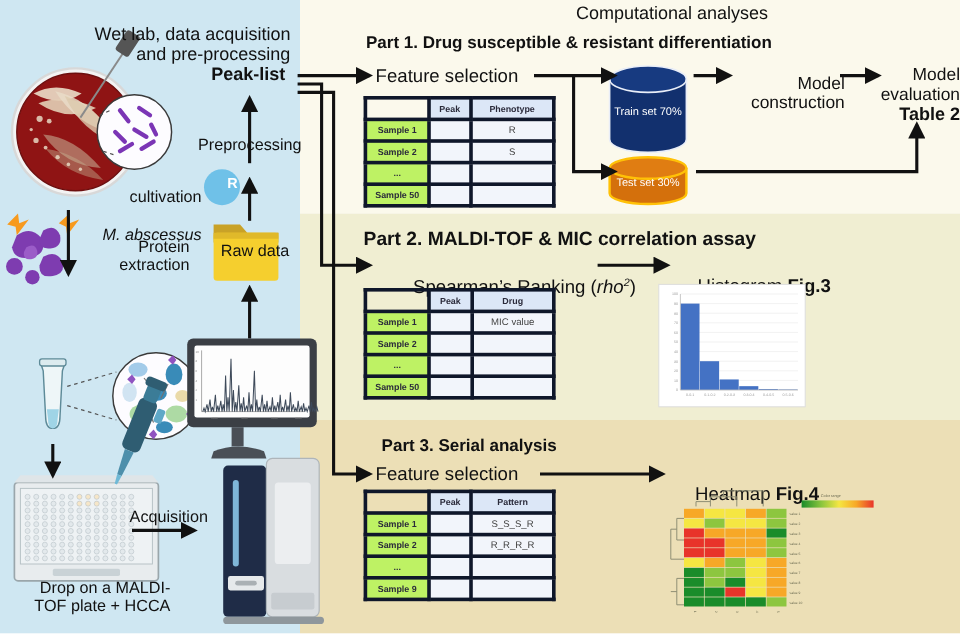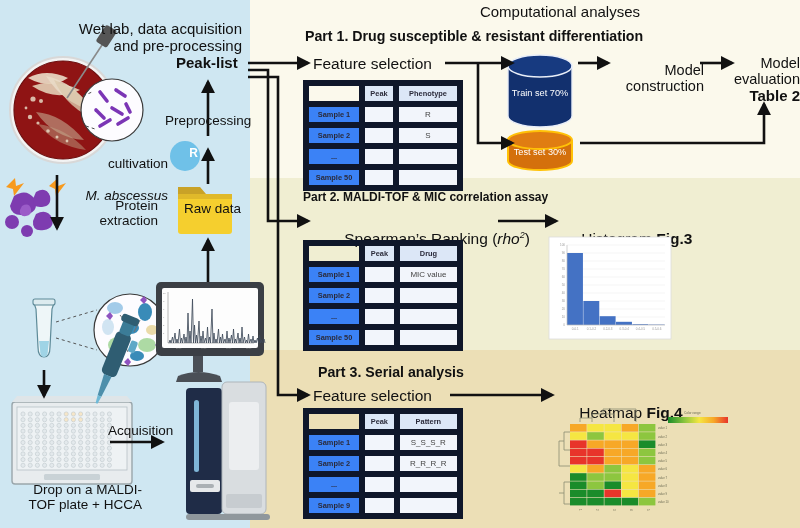--- a/index.html
+++ b/index.html
@@ -18,22 +18,22 @@
   
   .t{position:absolute;z-index:8;line-height:1.12;white-space:pre;}
   .ctr{text-align:right;}
   .b{font-weight:bold;}
   .i{font-style:italic;}
 
   
   .tbl{position:absolute;z-index:8;border-collapse:collapse;
        font-size:7.4px;color:#2b2b3b;}
   .tbl td{padding:0;height:15px;text-align:center;vertical-align:middle;
-          border:6px solid #0f172a;}
-  .tbl td.rh{background:#3b82f6;font-weight:bold;width:50px;}
+          border:3px solid #0f172a;}
+  .tbl td.rh{background:#bef264;font-weight:bold;width:50px;}
   .tbl td.ch{background:#dce7f7;font-weight:bold;}
   .tbl td.cell{background:#f2f5fb;}
   .tbl td.cellv{background:#f2f5fb;color:#444;font-weight:normal;font-size:8px;}
 
   
   svg{display:block;overflow:visible;}
 </style>
 </head>
 <body>
 
@@ -416,21 +416,21 @@
           <td class="cellv"></td>
         </tr>
         <tr>
           <td class="rh">Sample 50</td>
           <td class="cell"></td>
           <td class="cellv"></td>
         </tr>
       </tbody>
   </table>
 
-  <div class="t b" style="left:303px;top:191px;font-size:12px;text-align:right;">Part 2. MALDI-TOF &amp; MIC correlation assay</div>
+  <div class="t b" style="left:303px;top:191px;font-size:16px;text-align:right;">Part 2. MALDI-TOF &amp; MIC correlation assay</div>
 
   <div class="t" style="left: 327px; top: 213px; font-size: 15.5px; white-space: pre; text-align: center;">
     <span>Spearman’s Ranking (</span><span class="i">rho</span><sup style="font-size:9px;" class="i">2</sup><span>)</span>
   </div>
 
   <div class="t" style="left: 564px; top: 213px; font-size: 15.5px; white-space: pre;">
     <span>Histogram </span><span class="b">Fig.3</span>
   </div>
 
   <table class="tbl" style="left:303px;top:240px;width:160px;">

